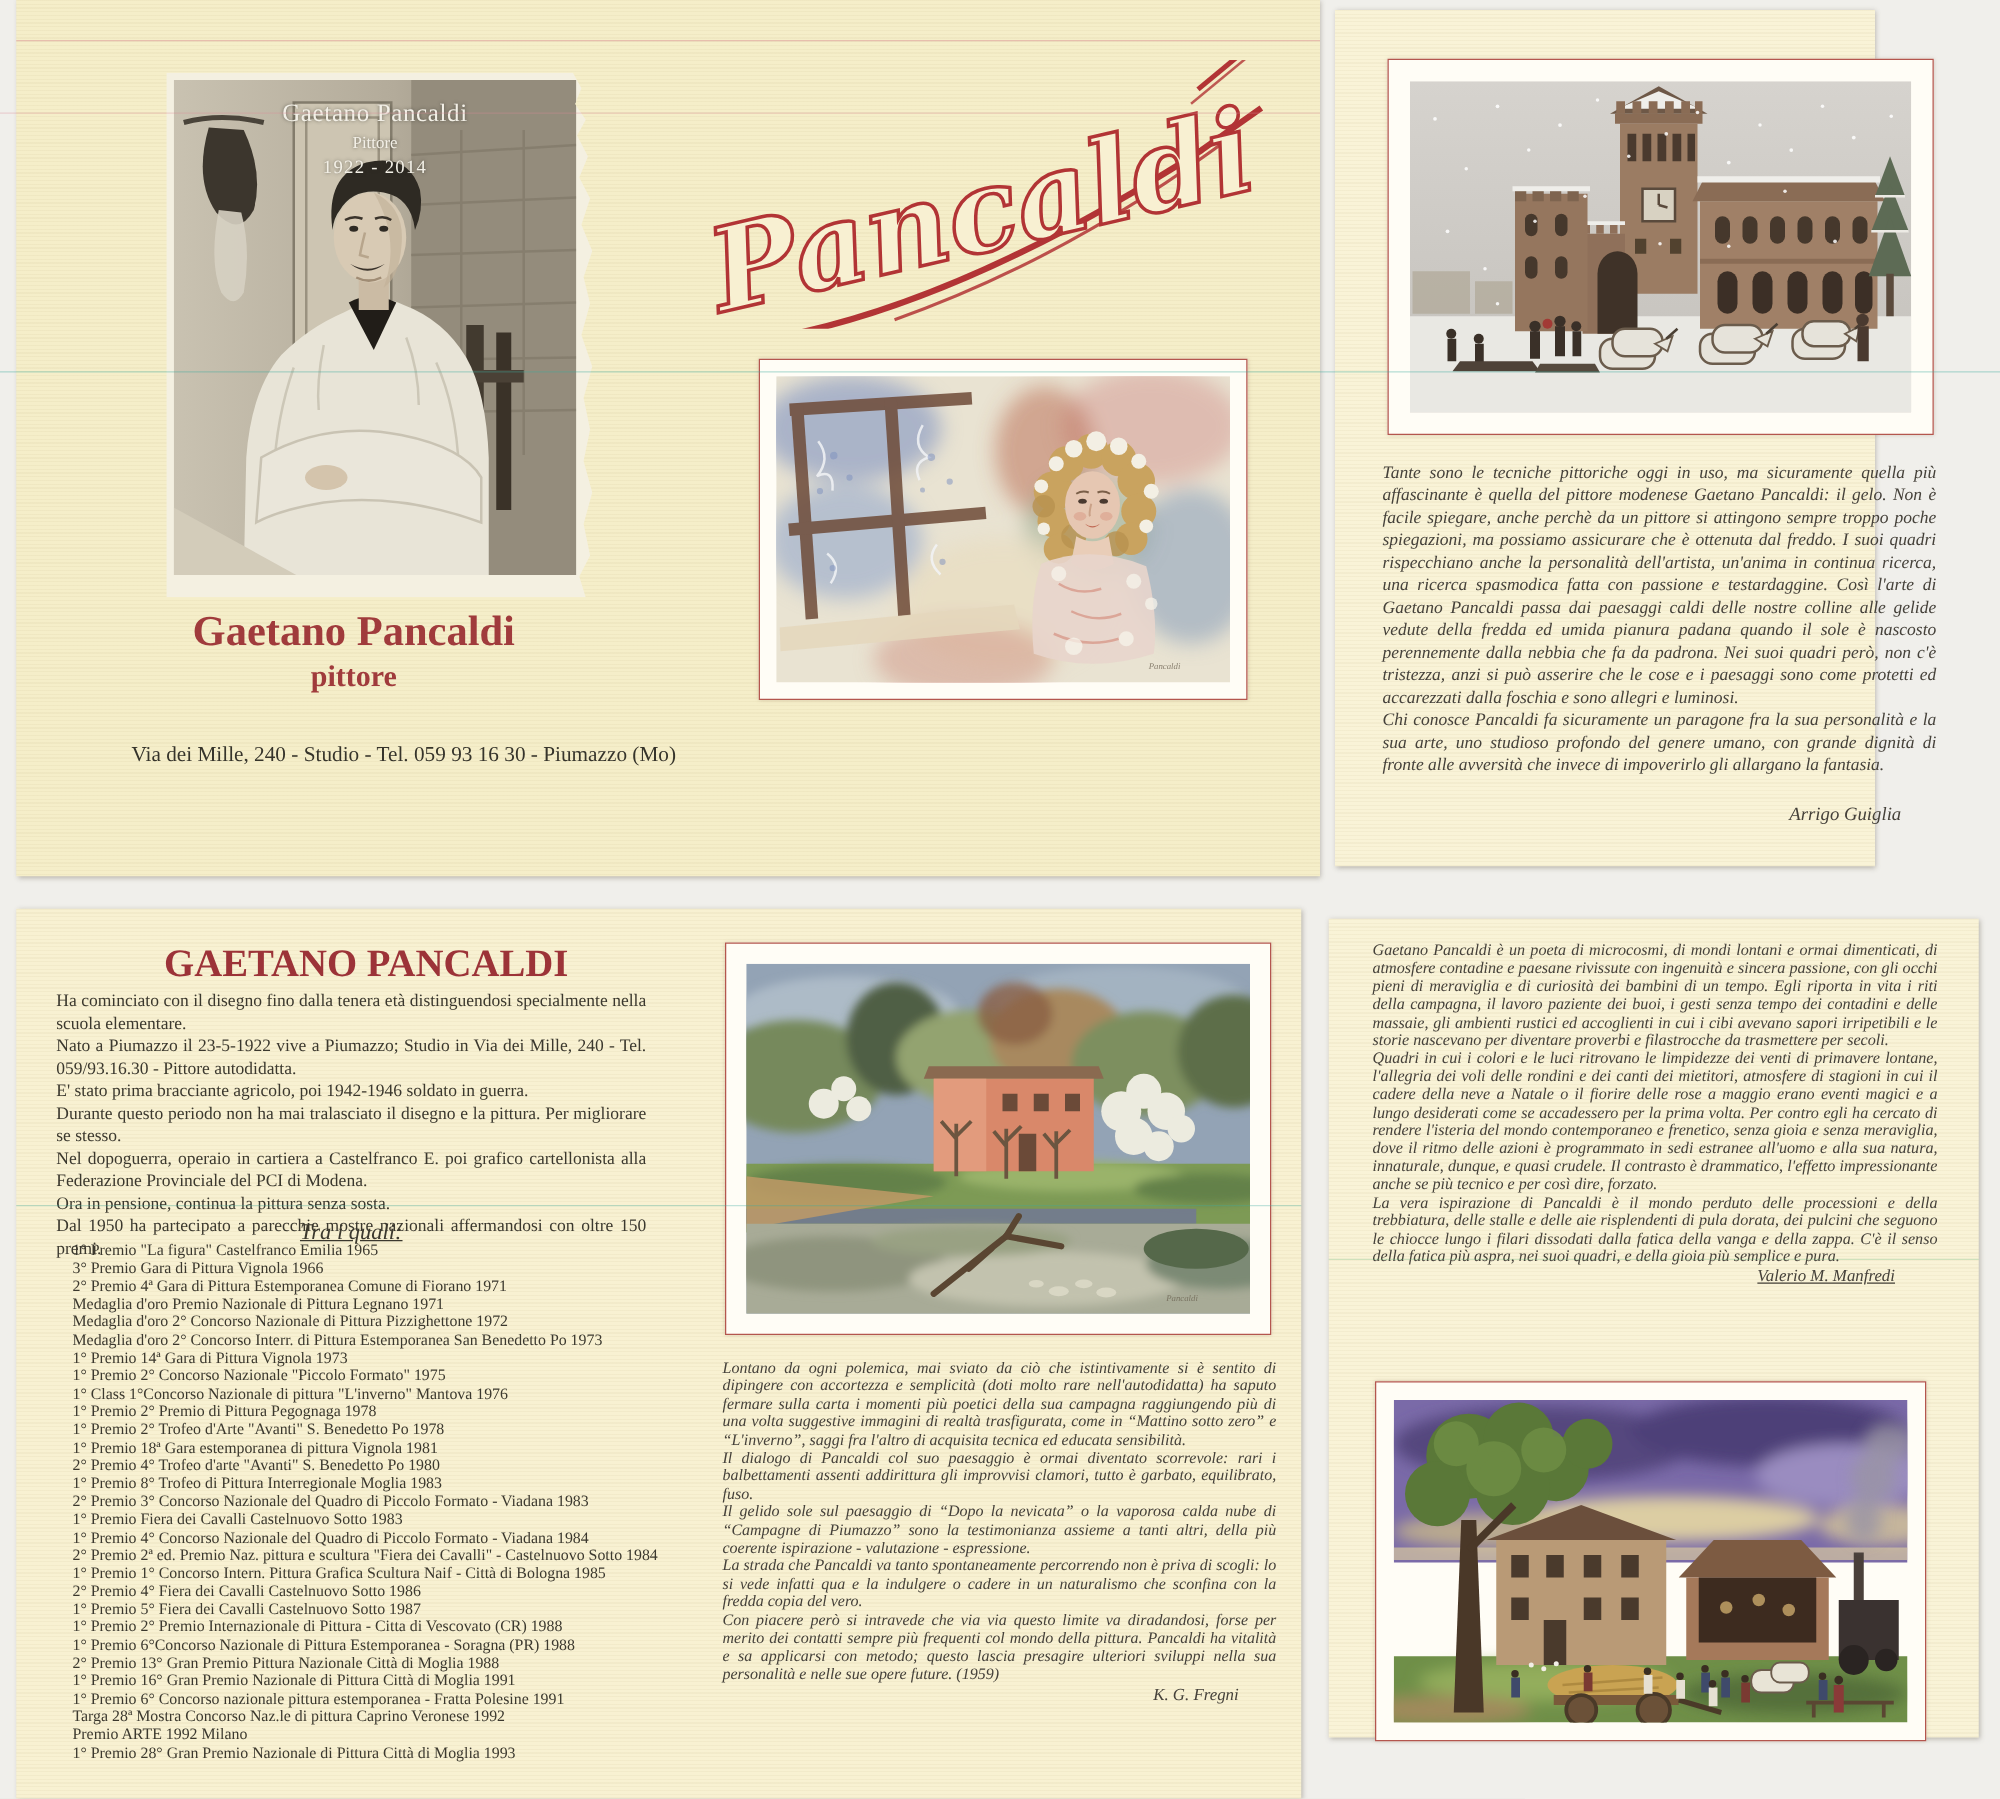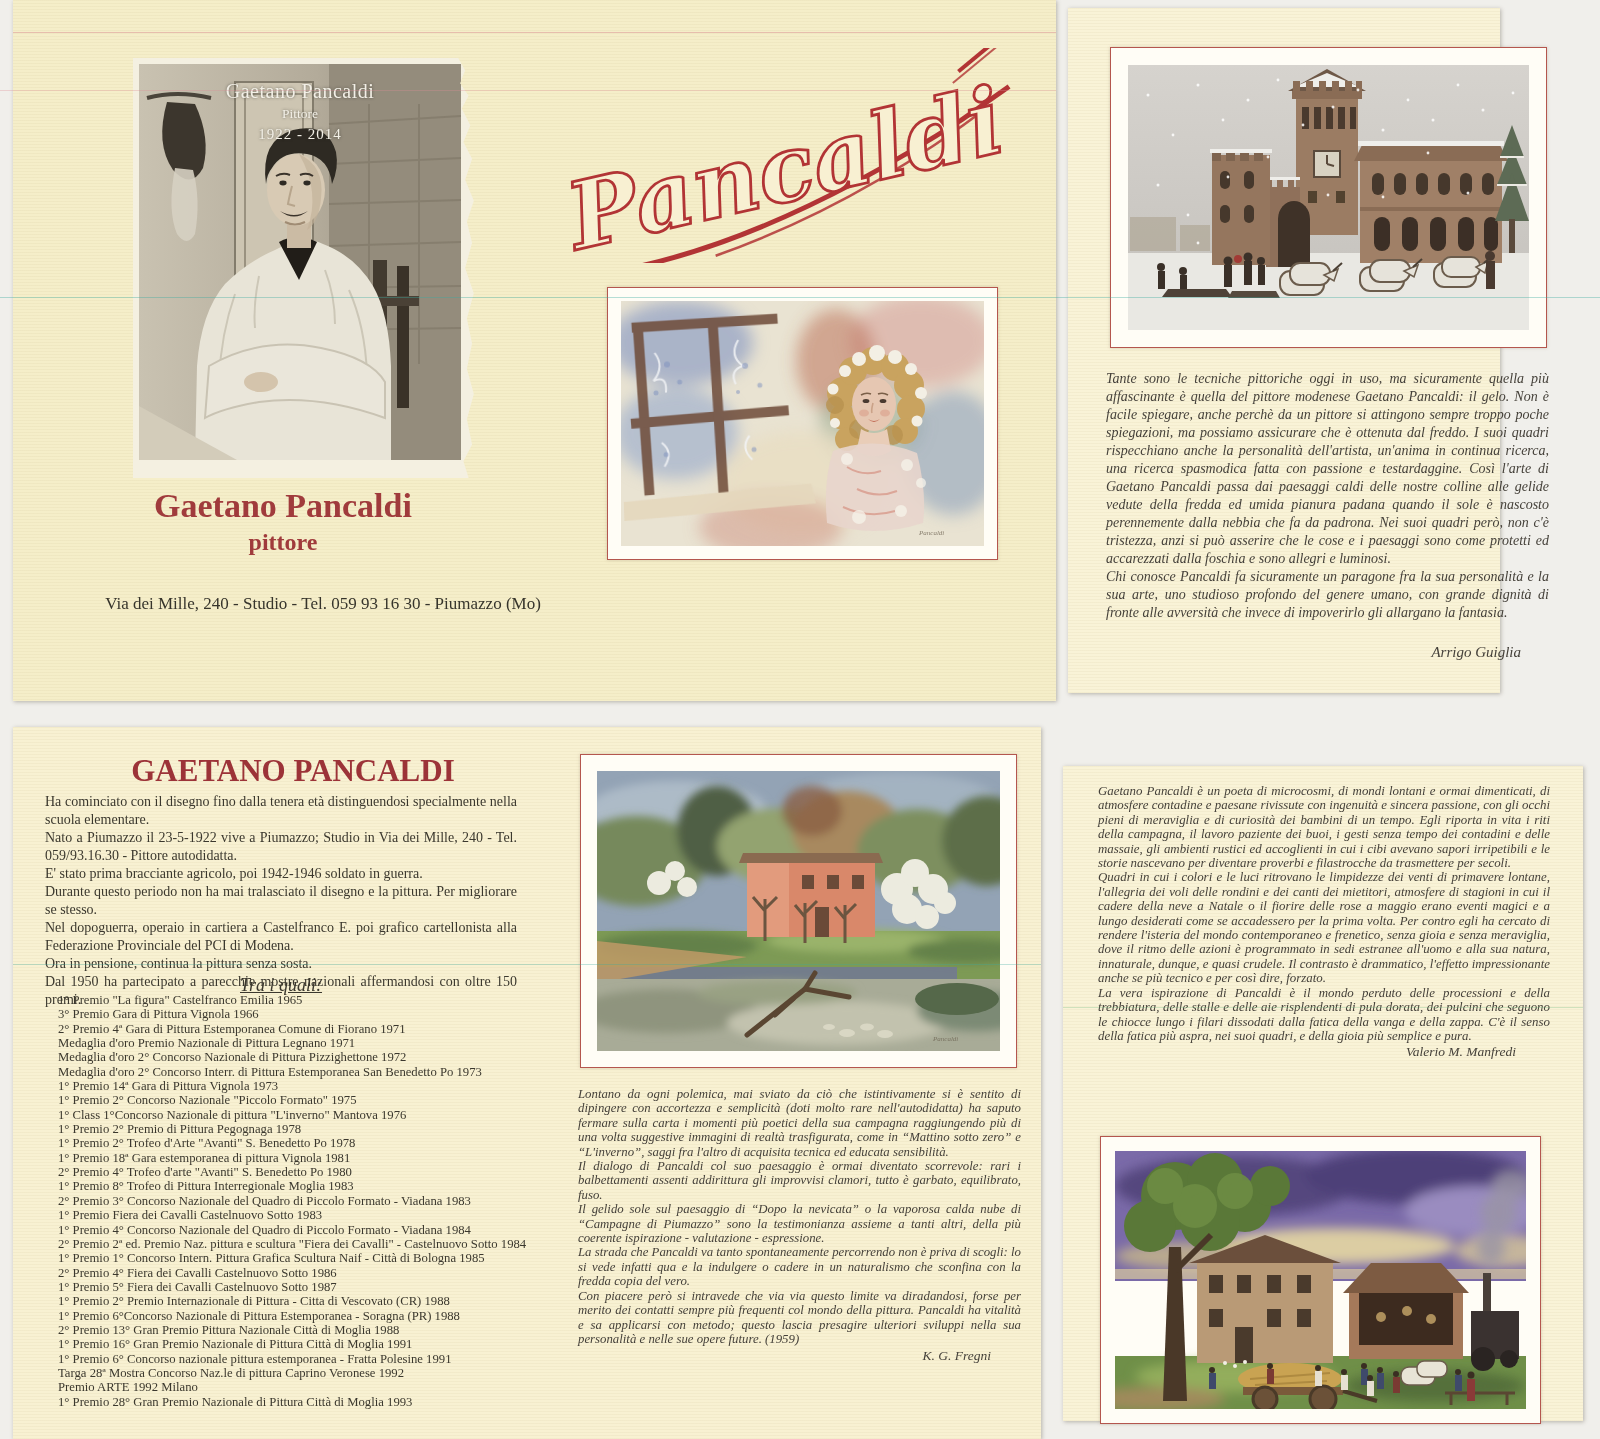--- a/index.html
+++ b/index.html
@@ -3,21 +3,21 @@
 <meta charset="utf-8">
 <style>
   html,body{margin:0;padding:0;background:#e9e8e4;}
   #canvas{position:relative;width:1600px;height:1439px;background:#f0efeb;overflow:hidden;
           font-family:"Liberation Serif", serif;}
   .sheet{position:absolute;box-shadow:1px 1px 4px rgba(110,105,90,.45);}
   .stripe{background-image:repeating-linear-gradient(180deg, rgba(168,148,96,.07) 0 1px, transparent 1px 3px);}
   #sheet-tl{left:13px;top:0;width:1043px;height:701px;background-color:#f5eec9;}
   #sheet-tr{left:1068px;top:8px;width:432px;height:685px;background-color:#f9f3d7;}
   #sheet-bl{left:13px;top:727px;width:1028px;height:712px;background-color:#f8f1d2;}
-  #sheet-br{left:1063px;top:766px;width:520px;height:655px;background-color:#f9f3d7;}
+  #sheet-br{left:1063px;top:735px;width:520px;height:655px;background-color:#f9f3d7;}
 
   
   .photo-card{position:absolute;left:120px;top:58px;width:346px;height:420px;background:#f4f0e1;
     clip-path:polygon(0 0,94% 0,96% 3%,94.5% 6%,97% 9%,95% 12%,97.5% 16%,95.5% 20%,98% 24%,96% 29%,98.5% 34%,96.5% 39%,98% 44%,96% 50%,98.5% 56%,96.5% 62%,98% 68%,96.5% 74%,98.5% 80%,96.5% 86%,98% 92%,95.5% 96%,97% 100%,0 100%);}
   .photo-card svg{position:absolute;left:6px;top:6px;}
   .photo-overlay{position:absolute;left:6px;top:22px;width:322px;text-align:center;color:#f3f0e7;
     text-shadow:0 0 3px rgba(40,40,35,.6);}
   .po-name{font-size:20px;letter-spacing:.5px;}
   .po-title{font-size:13.5px;margin-top:3px;}
   .po-years{font-size:15px;margin-top:4px;letter-spacing:1px;}
@@ -39,21 +39,21 @@
   #card-farm{left:37px;top:370px;width:441px;height:288px;padding:14px;box-sizing:border-box;}
 
   .crit-text p{margin:0;}
   .crit-text{font-style:italic;color:#45413a;text-align:justify;}
   #text-tr{position:absolute;left:38px;top:362px;width:443px;font-size:14px;line-height:18px;}
   #text-bm{position:absolute;left:565px;top:360px;width:443px;font-size:12.8px;line-height:14.4px;}
   #text-br{position:absolute;left:35px;top:18px;width:452px;font-size:12.9px;line-height:14.4px;}
   .sig{text-align:right;font-style:italic;margin-top:21px;}
   #text-tr .sig{font-size:15px;padding-right:28px;}
   #text-bm .sig{font-size:13.5px;padding-right:30px;margin-top:3px;}
-  #text-br .sig{font-size:13.5px;padding-right:34px;margin-top:2px;}
+  #text-br .sig{font-size:13.5px;padding-right:34px;margin-top:2px;text-decoration:underline;}
 
   .bl-title{position:absolute;left:20px;top:26px;width:520px;text-align:center;
     font-size:31px;font-weight:bold;color:#9c3338;}
   .bio{position:absolute;left:32px;top:66px;width:472px;font-size:14px;line-height:18px;
     text-align:justify;color:#3b382e;}
   .bio p{margin:0;}
   .awards-intro{position:absolute;left:32px;top:248px;width:472px;text-align:center;
     font-style:italic;font-size:18px;color:#3b382e;text-decoration:underline;}
   .awards{position:absolute;left:45px;top:266px;width:490px;color:#3b382e;}
   .award-line{font-size:12.7px;line-height:14.35px;white-space:nowrap;}

